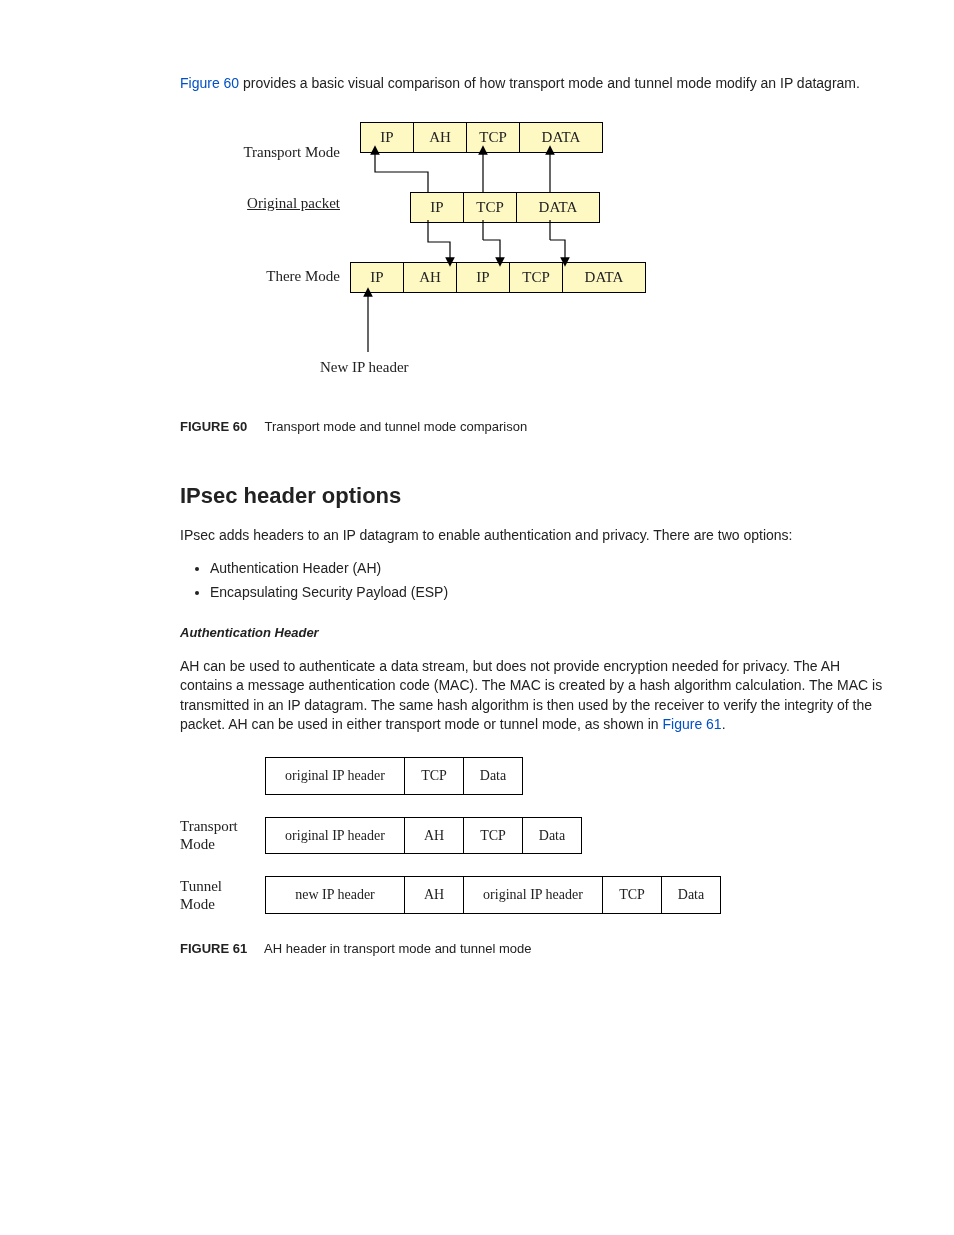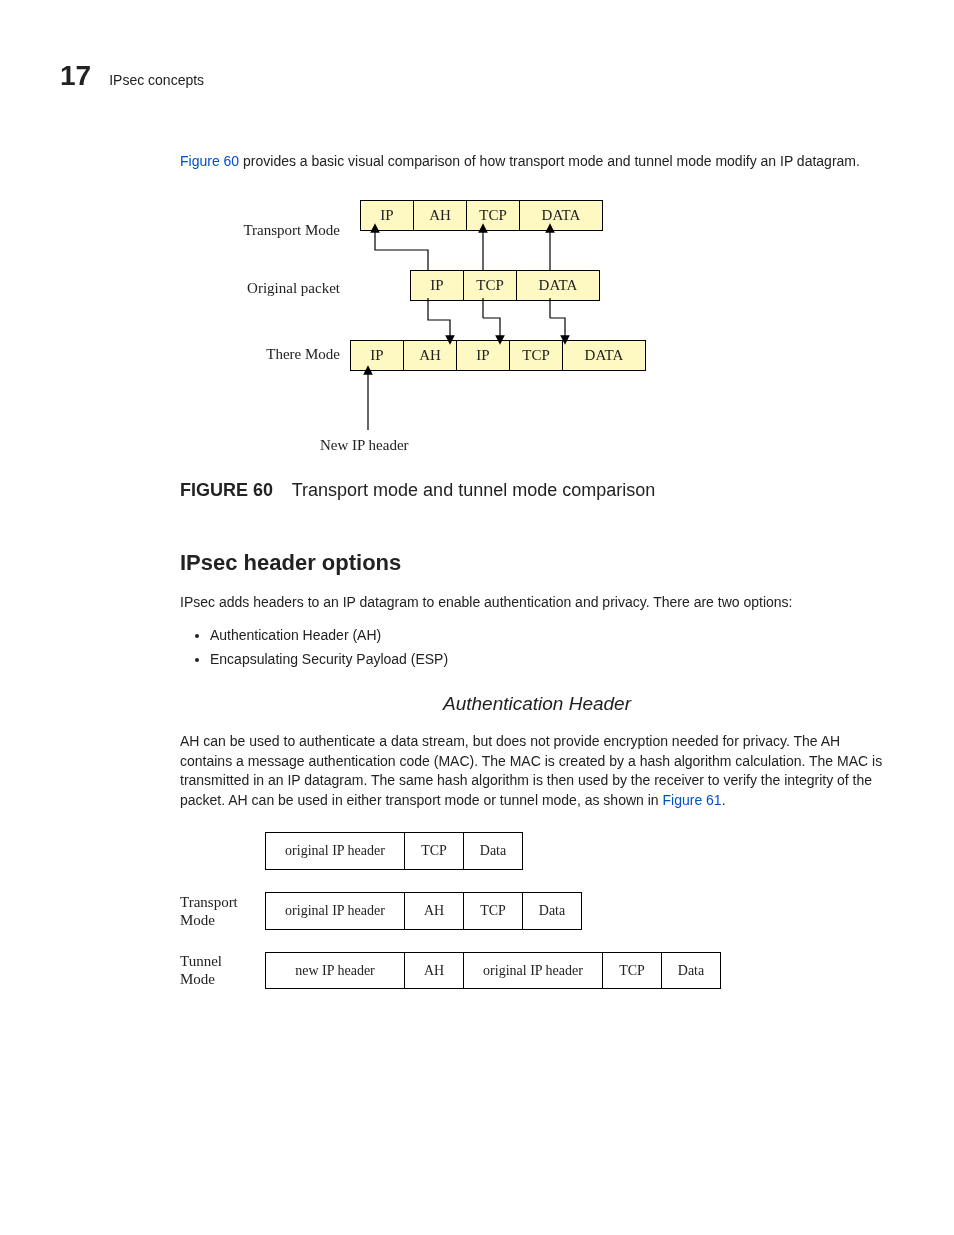--- a/index.html
+++ b/index.html
@@ -31,38 +31,37 @@
     font-size: 14px;
   }
   .body {
     margin-left: 120px;
     margin-right: 0;
     font-size: 14px;
     line-height: 1.4;
   }
   .link { color: #0050c8; }
   .figcaption {
-    font-size: 18px;
-    margin-top: 8px;
+    font-size: 13px;
+    margin-top: 26px;
   }
   .figlabel { font-weight: bold; margin-right: 14px; }
   .h2 {
     font-size: 22px;
     font-weight: 600;
     margin-top: 45px;
     margin-bottom: 12px;
     font-family: Arial, Helvetica, sans-serif;
   }
   .h3 {
     font-style: italic;
-    font-weight: 400;
-    font-size: 19px;
+    font-weight: 700;
+    font-size: 13px;
     margin-top: 22px;
     margin-bottom: 8px;
-    text-align: center;
   }
   ul.bullets {
     list-style: disc;
     padding-left: 30px;
     margin: 8px 0 8px 0;
   }
   ul.bullets li { margin: 4px 0; }
   
   .fig60 {
     position: relative;
@@ -115,42 +114,38 @@
   }
   .fcell + .fcell { border-left:none; }
   .fcell.oip { min-width: 110px; }
   .fcell.sm { min-width: 30px; }
 </style>
 </head>
 <body>
 
 <div class="page">
 
-  <div class="pg-head">
-    <div class="pg-num">17</div>
-    <div class="pg-title">IPsec concepts</div>
-  </div>
 
   <div class="body">
 
     <p>
       <span class="link">Figure 60</span><span> provides a basic visual comparison of how transport mode and tunnel mode modify an IP datagram.</span>
     </p>
 
     <div class="fig60">
 
       <div class="rowlabel" style="left:0; top:20px; width:150px;">Transport Mode</div>
       <div class="boxes" style="left:170px; top:0;">
         <div class="cell">IP</div>
         <div class="cell">AH</div>
         <div class="cell">TCP</div>
         <div class="cell wide">DATA</div>
       </div>
 
-      <div class="rowlabel" style="left:0; top:78px; width:150px;">Original packet</div>
+      <div class="rowlabel" style="left:0; top:71px; width:150px;text-decoration:underline;">Original packet</div>
       <div class="boxes" style="left:220px; top:70px;">
         <div class="cell">IP</div>
         <div class="cell">TCP</div>
         <div class="cell wide">DATA</div>
       </div>
 
       <div class="rowlabel" style="left:0; top:144px; width:150px;">There Mode</div>
       <div class="boxes" style="left:160px; top:140px;">
         <div class="cell">IP</div>
         <div class="cell">AH</div>
@@ -226,15 +221,19 @@
         <div class="fig61-boxes">
           <div class="fcell oip">new IP header</div>
           <div class="fcell sm">AH</div>
           <div class="fcell oip">original IP header</div>
           <div class="fcell sm">TCP</div>
           <div class="fcell sm">Data</div>
         </div>
       </div>
     </div>
 
+    <div class="figcaption">
+      <span class="figlabel">FIGURE 61</span>
+      <span>AH header in transport mode and tunnel mode</span>
+    </div>
 
   </div>
 </div>
 
 </body></html>

